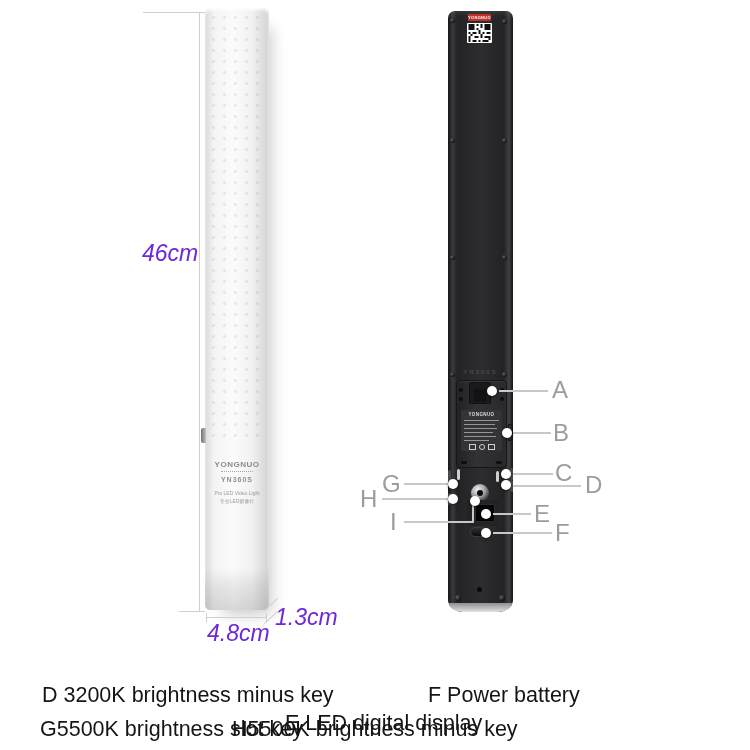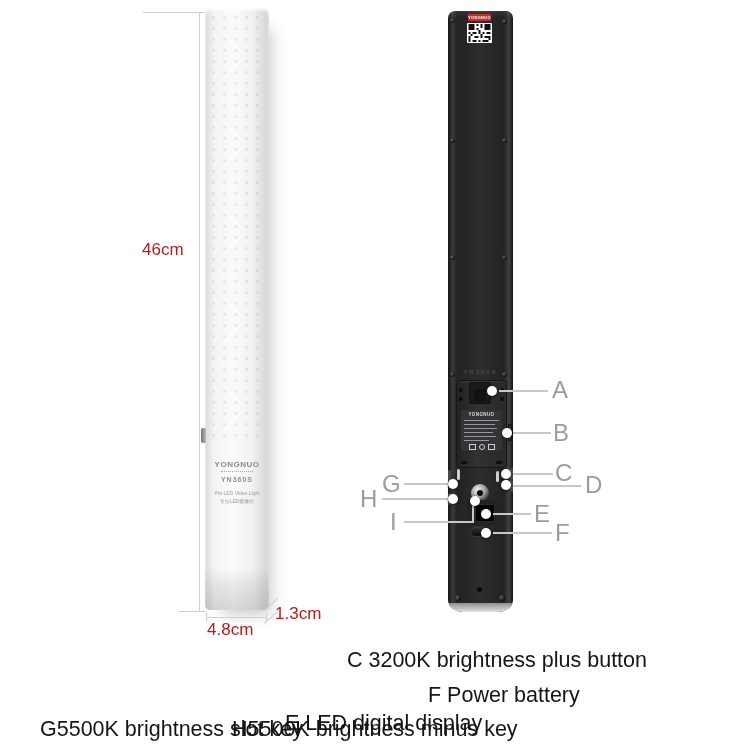--- a/index.html
+++ b/index.html
@@ -21,21 +21,21 @@
   .fl-brand{font-size:8px;font-weight:bold;letter-spacing:.5px;color:#8a8a8a;}
   .fl-sub{height:0;border-top:1px dotted #a8a8a8;margin:2px 10px 0 10px;}
   .fl-model{font-size:7px;font-weight:bold;letter-spacing:1px;margin-top:4px;color:#8f8f8f;}
   .fl-line1{font-size:5px;margin-top:7px;color:#9b9b9b;}
   .fl-line2{font-size:5px;margin-top:2px;color:#9b9b9b;}
   .front-nub{left:201px;top:428px;width:5px;height:15px;border-radius:2px 0 0 2px;
     background:linear-gradient(to right,#6f6f6f,#c2c2c2);}
 
   
   .dim{background:#cfcfcf;}
-  .dim-text{color:#b91c1c;font-size:17px;white-space:nowrap;}
+  .dim-text{color:#6d28d9;font-size:23px;white-space:nowrap;font-style:italic;}
 
   
   .back-wand{left:448px;top:11px;width:65px;height:601px;
     border-radius:7px 7px 16px 16px / 7px 7px 12px 12px;
     background:linear-gradient(to right,#0d0d0f 0,#3b3b3d 7%,#232325 14%,#2d2d2f 50%,#232325 86%,#414143 94%,#0d0d0f 100%);
     box-shadow:inset 0 3px 4px rgba(255,255,255,.08);}
   .back-rim{left:449px;top:603px;width:63px;height:9px;
     border-radius:0 0 14px 14px / 0 0 9px 9px;
     background:linear-gradient(to bottom,#8f8f8f,#e2e2e2);}
   .brand-red{left:468px;top:14px;width:23px;height:7px;background:#c03227;border-radius:1px;
@@ -208,19 +208,19 @@
 
   <div class="abs co-letter" style="left:360px;top:487px;">H</div>
   <div class="abs co-line" style="left:382px;top:498px;width:66px;"></div>
   <div class="abs co-dot" style="left:448px;top:494px;"></div>
 
   <div class="abs co-letter" style="left:390px;top:510px;">I</div>
   <div class="abs co-line" style="left:404px;top:521px;width:70px;"></div>
   <div class="abs co-vline" style="left:472px;top:505px;height:18px;"></div>
   <div class="abs co-dot" style="left:470px;top:496px;"></div>
 
-  <div class="abs legend-item" style="left:347px;top:648px;">C 3200K brightness plus button</div>
+  <div class="abs legend-item" style="left:42px;top:683px;">D 3200K brightness minus key</div>
   <div class="abs legend-item" style="left:285px;top:683px;margin-top:28px;">E LED digital display</div>
   <div class="abs legend-item" style="left:428px;top:683px;">F Power battery</div>
   <div class="abs legend-item" style="left:40px;top:717px;">G5500K brightness slot key</div>
   <div class="abs legend-item" style="left:232px;top:717px;">H5500K brightness minus key</div>
 
 </div>
 
 </body></html>

